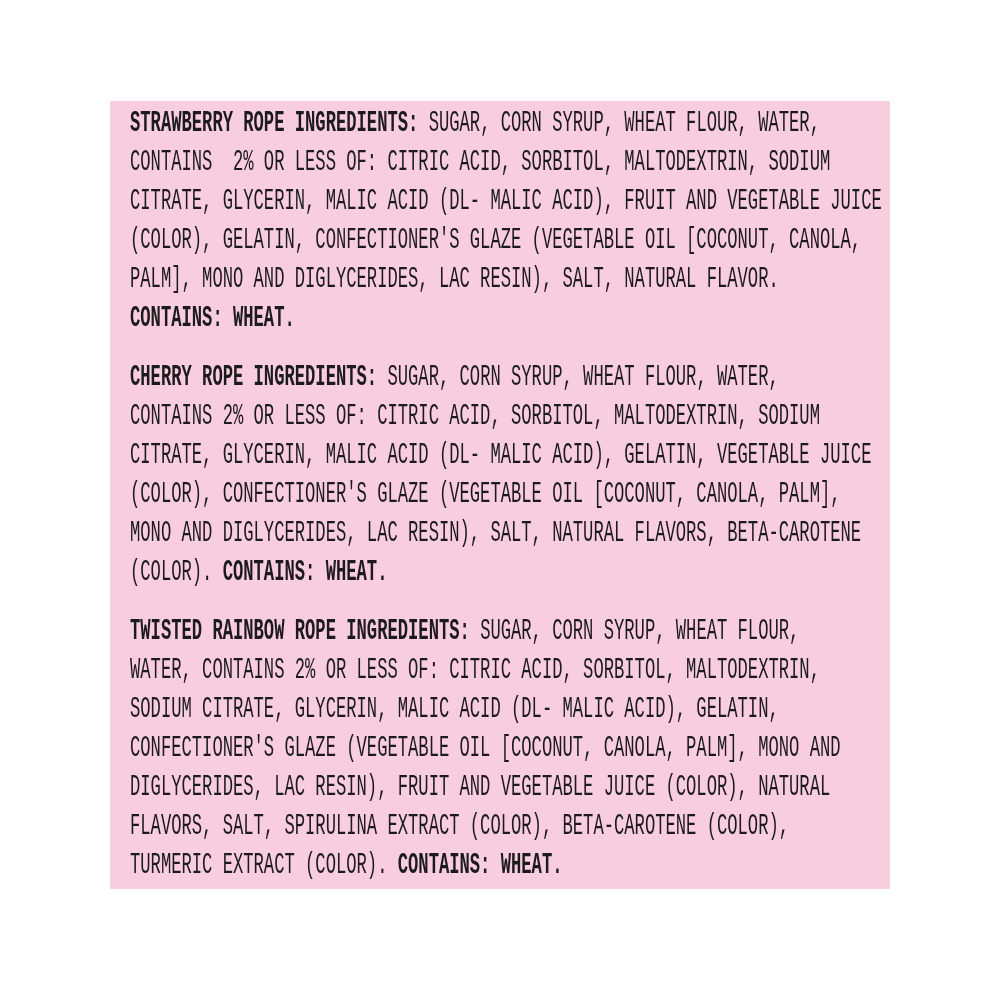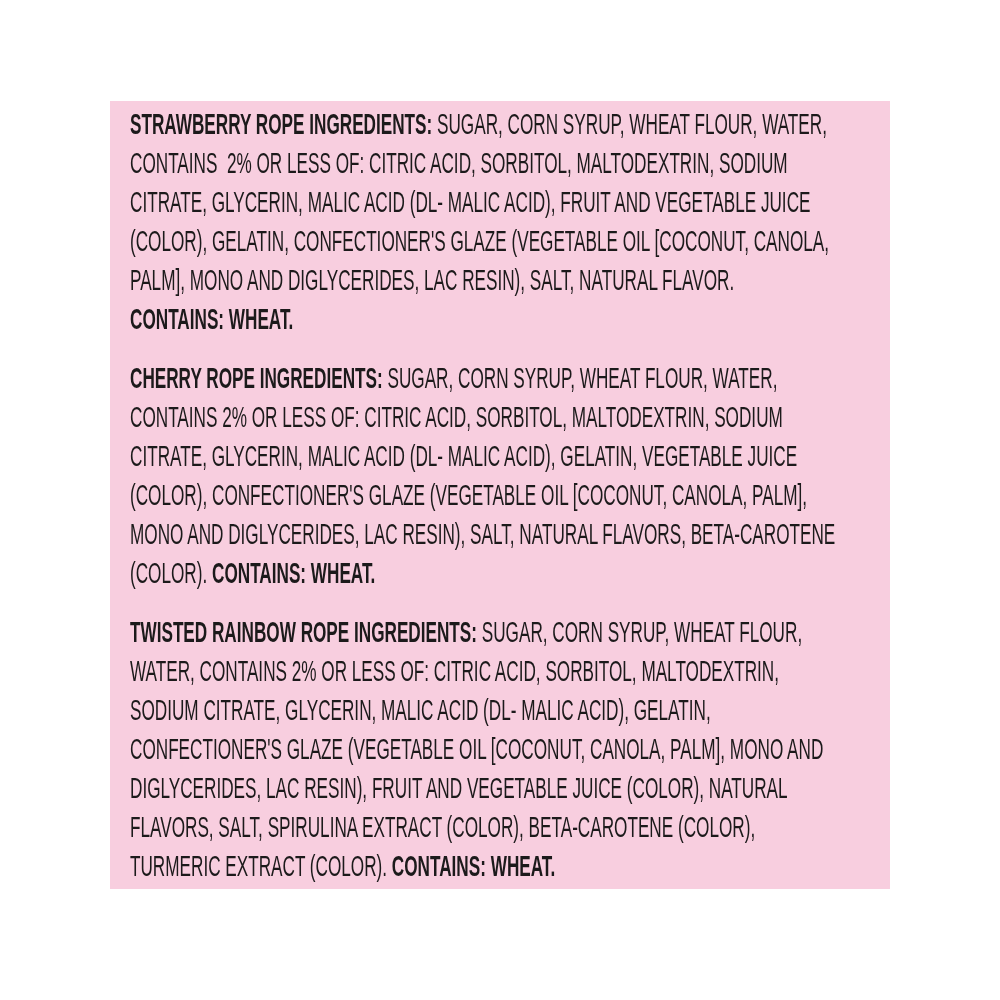--- a/index.html
+++ b/index.html
@@ -6,21 +6,21 @@
     margin: 0;
     padding: 0;
     background: #ffffff;
   }
   .page {
     position: relative;
     width: 1000px;
     height: 1000px;
     background: #ffffff;
     overflow: hidden;
-    font-family: Liberation Sans, sans-serif;
+    font-family: Liberation Mono, monospace;
   }
   .label-panel {
     position: absolute;
     left: 110px;
     top: 101px;
     width: 780px;
     height: 788px;
     background: #F8CEDF;
     overflow: hidden;
   }

